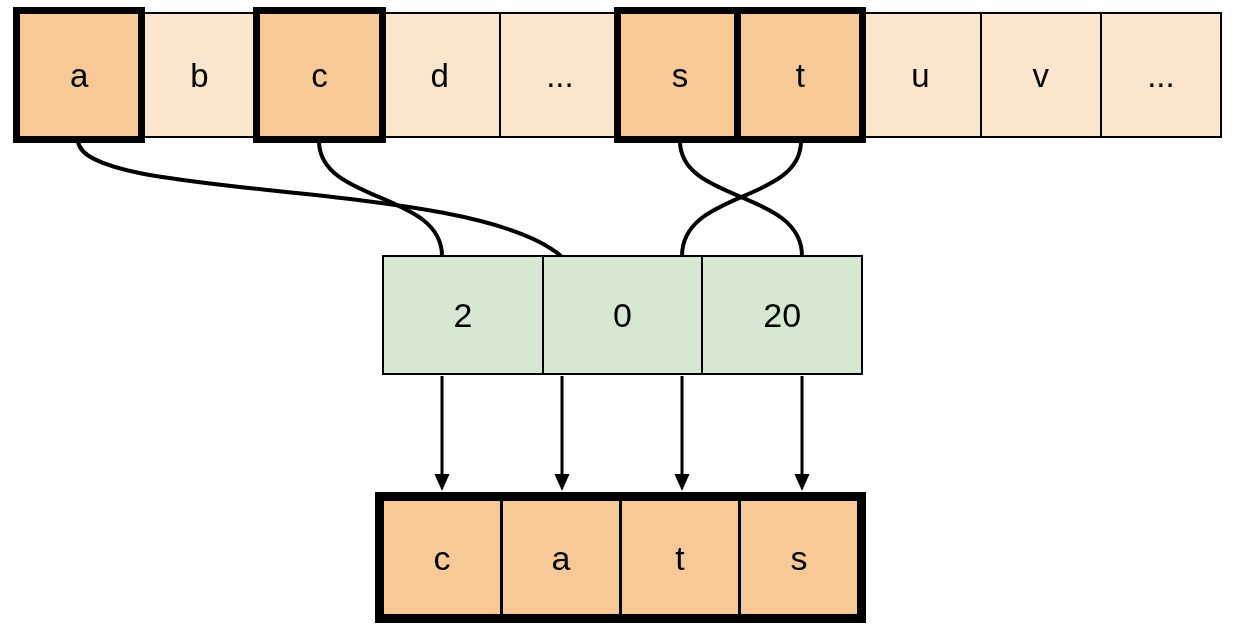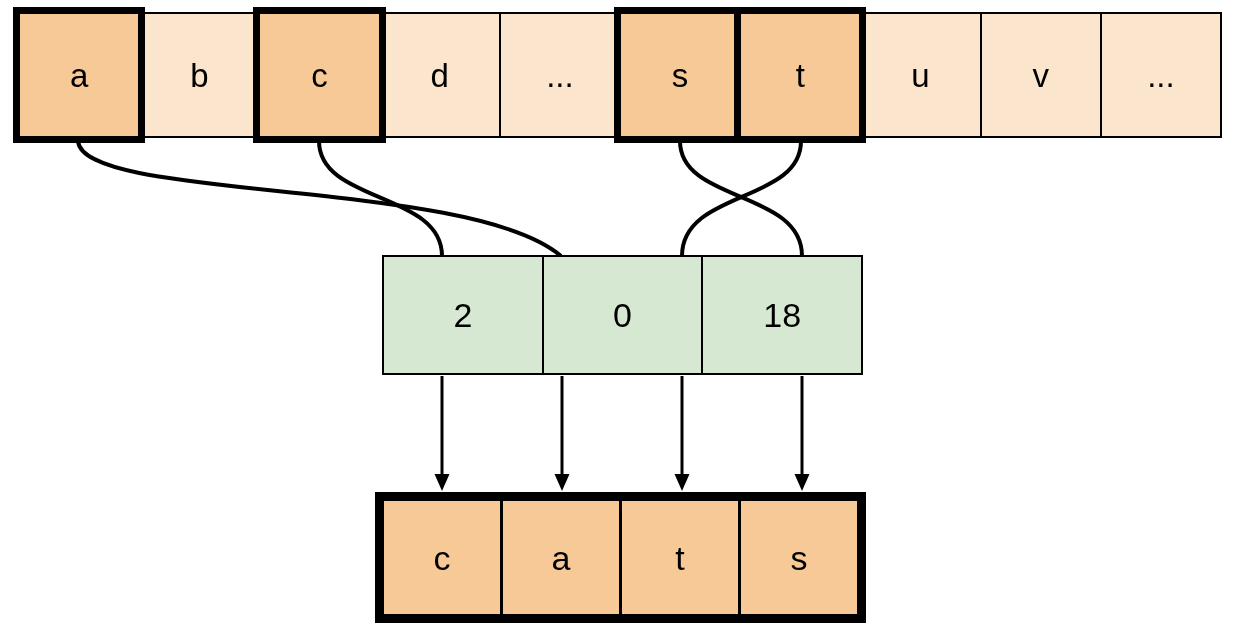--- a/index.html
+++ b/index.html
@@ -104,21 +104,21 @@
     </div>
   </div>
 <div id="index-row" class="row">
     <div class="cell">
       <span>2</span>
     </div>
     <div class="cell">
       <span>0</span>
     </div>
     <div class="cell">
-      <span>18</span>
+      <span>20</span>
     </div>
   </div>
 <div id="word-row" class="row">
     <div class="cell">
       <span>c</span>
     </div>
     <div class="cell">
       <span>a</span>
     </div>
     <div class="cell">

